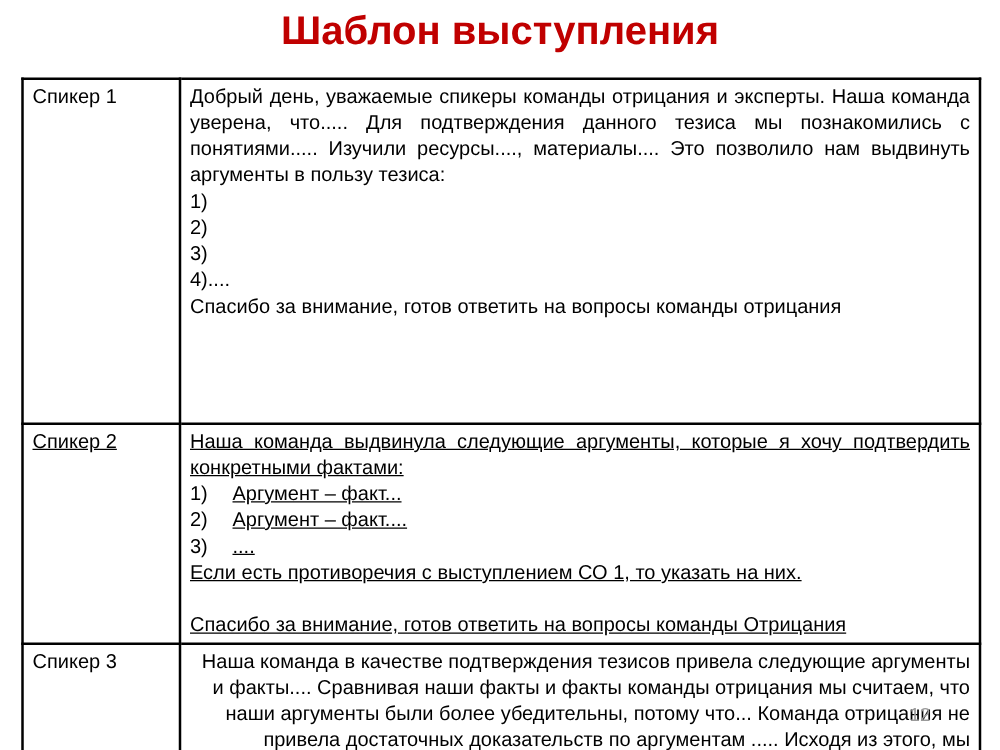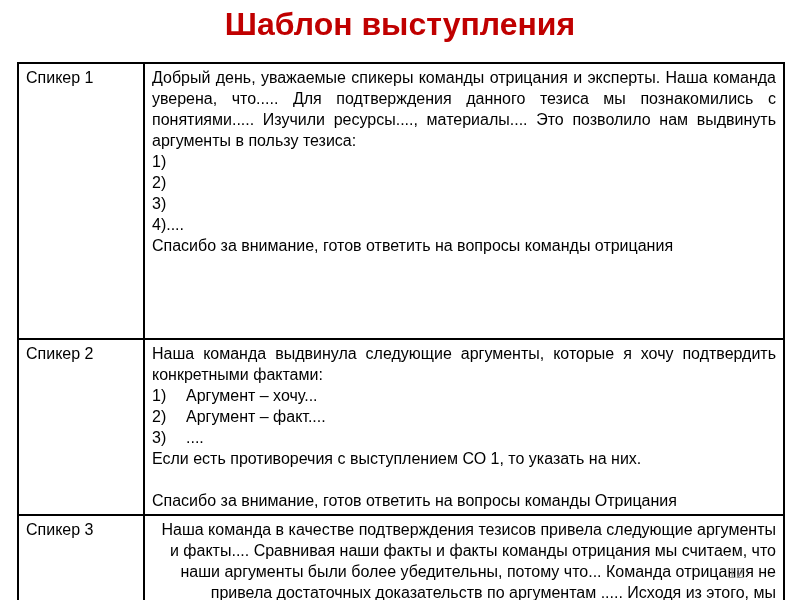--- a/index.html
+++ b/index.html
@@ -36,21 +36,21 @@
   }
   table.speech-table td {
     border: 2px solid #000000;
     vertical-align: top;
     font-size: 16px;
     line-height: 21px;
     padding: 3px 7px 3px 7px;
   }
   td.speaker-cell { width: 126px; }
   tr.row-1 { height: 276px; }
-  tr.row-2 { height: 172px; }
+  tr.row-2 { height: 172px; text-decoration: underline; }
   tr.row-3 { height: 104px; }
 
   .para-justify { text-align: justify; }
   .para-left { text-align: right; }
 
   .list-line .num {
     display: inline-block;
     width: 34px;
   }
   .spacer-line { height: 21px; }
@@ -85,21 +85,21 @@
           <div class="numbered-line">4)....</div>
           <div class="closing-line">Спасибо за внимание, готов ответить на вопросы команды отрицания</div>
         </td>
       </tr>
 
       <tr class="row-2">
         <td class="speaker-cell">Спикер 2</td>
         <td class="content-cell">
           <div class="para-justify">Наша команда выдвинула следующие аргументы, которые я хочу подтвердить конкретными фактами:</div>
           <div class="list-line">
-            <span class="num">1)</span><span class="txt">Аргумент – хочу...</span>
+            <span class="num">1)</span><span class="txt">Аргумент – факт...</span>
           </div>
           <div class="list-line">
             <span class="num">2)</span><span class="txt">Аргумент – факт....</span>
           </div>
           <div class="list-line">
             <span class="num">3)</span><span class="txt">....</span>
           </div>
           <div class="note-line">Если есть противоречия с выступлением СО 1, то указать на них.</div>
           <div class="spacer-line"></div>
           <div class="closing-line">Спасибо за внимание, готов ответить на вопросы команды Отрицания</div>

